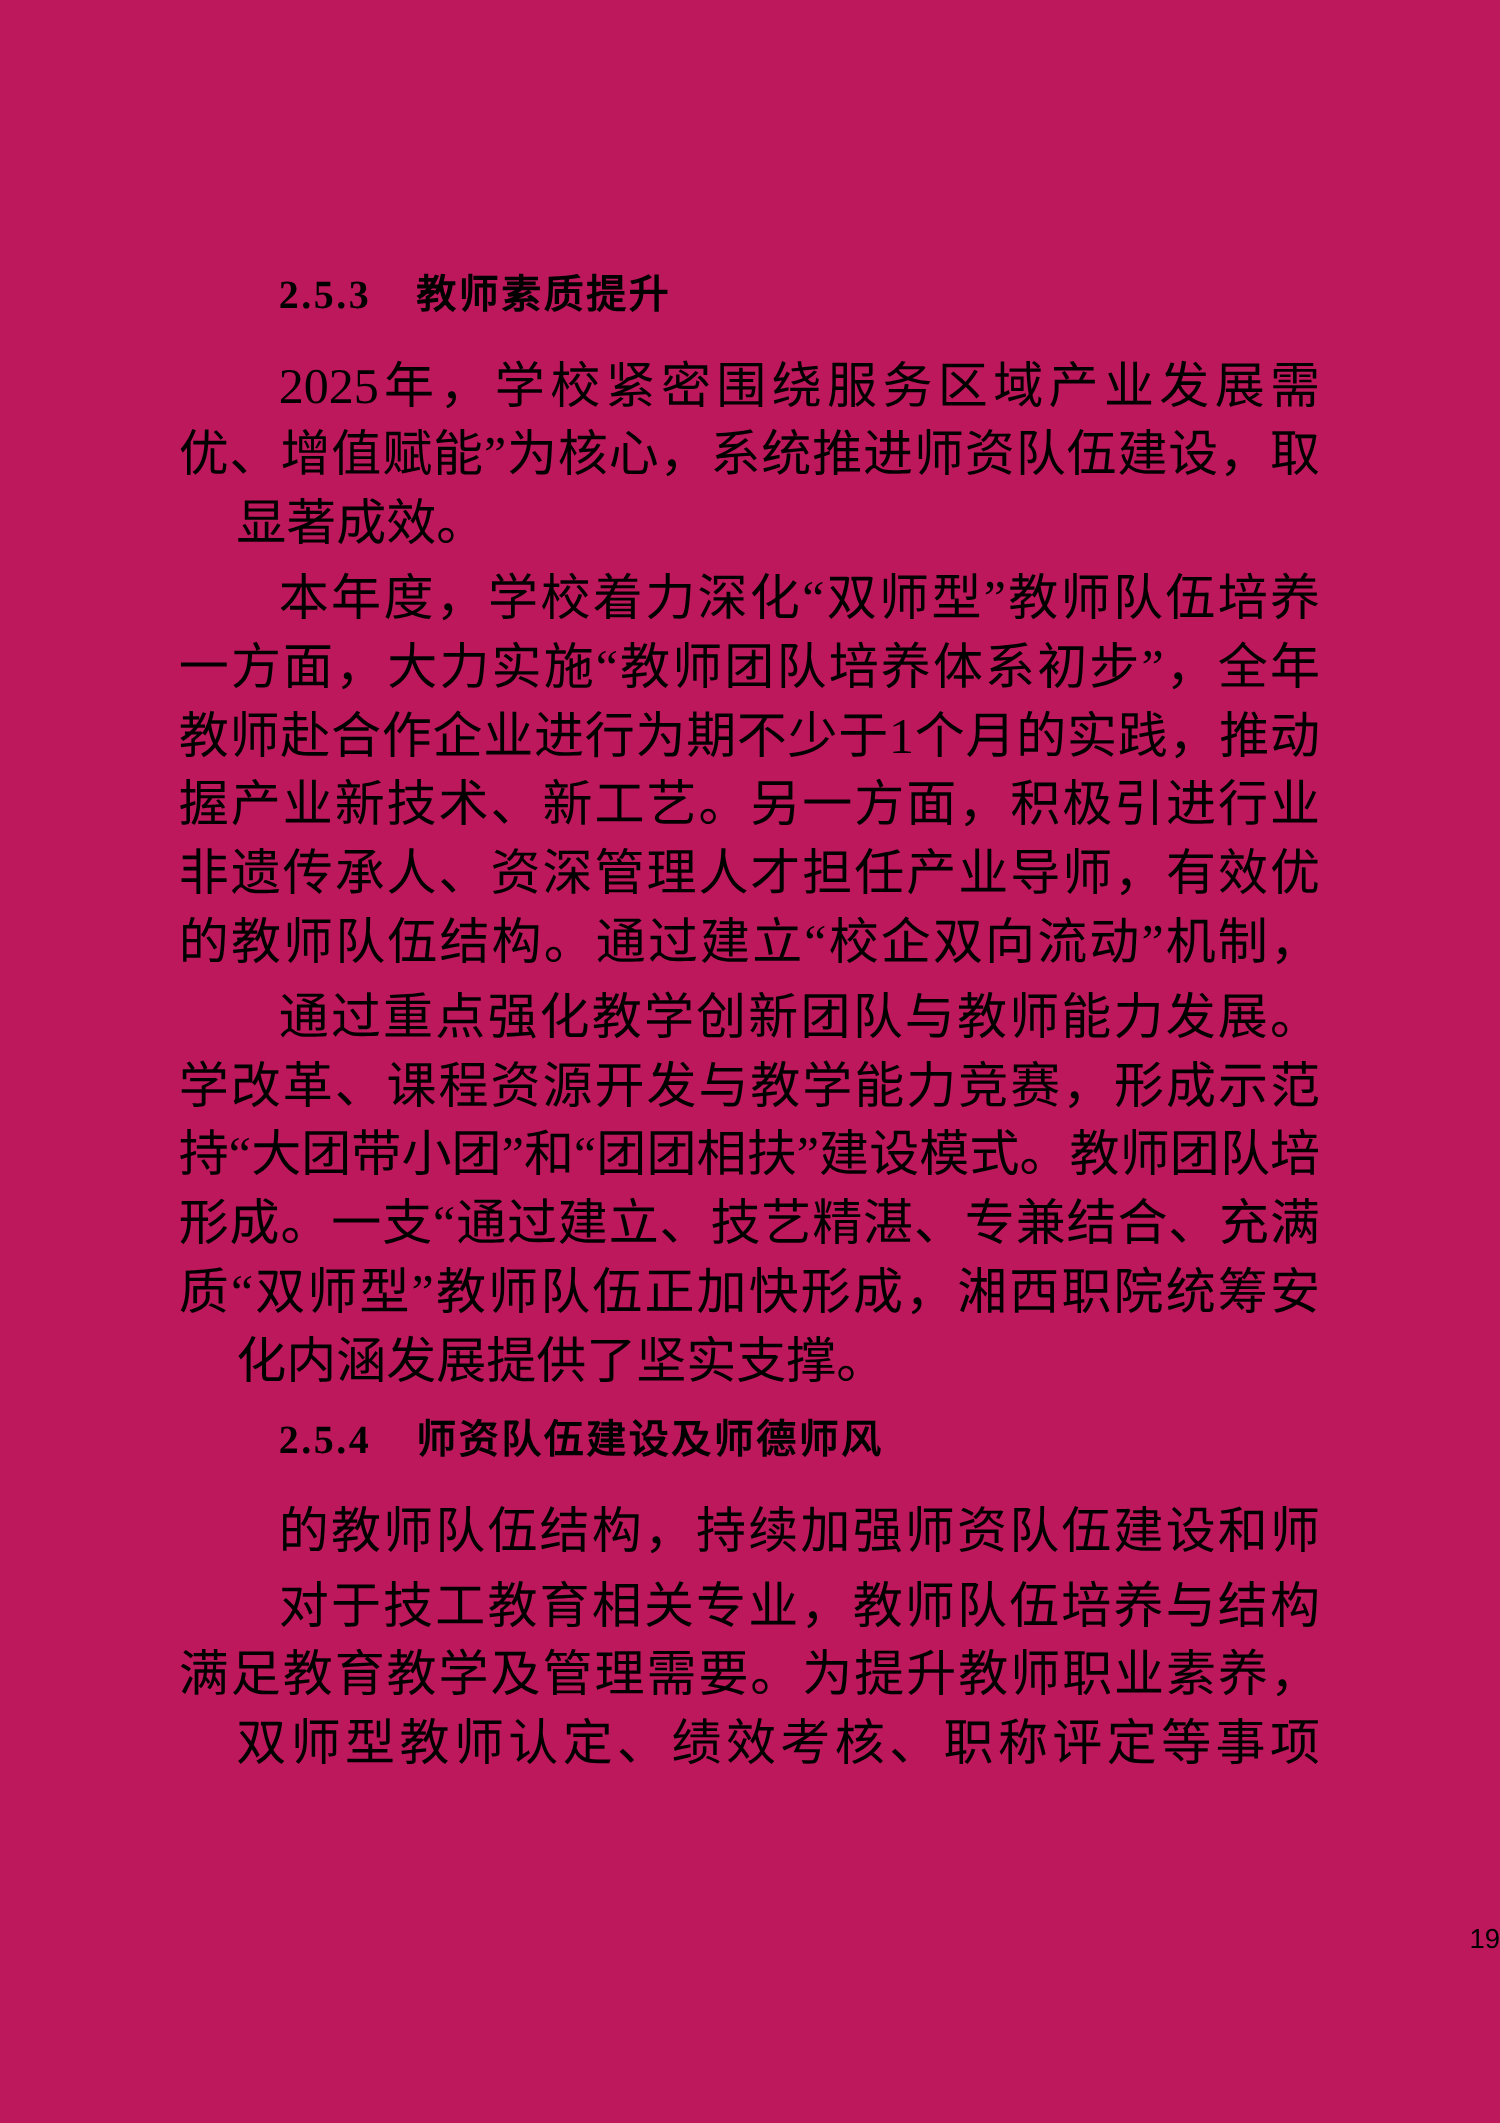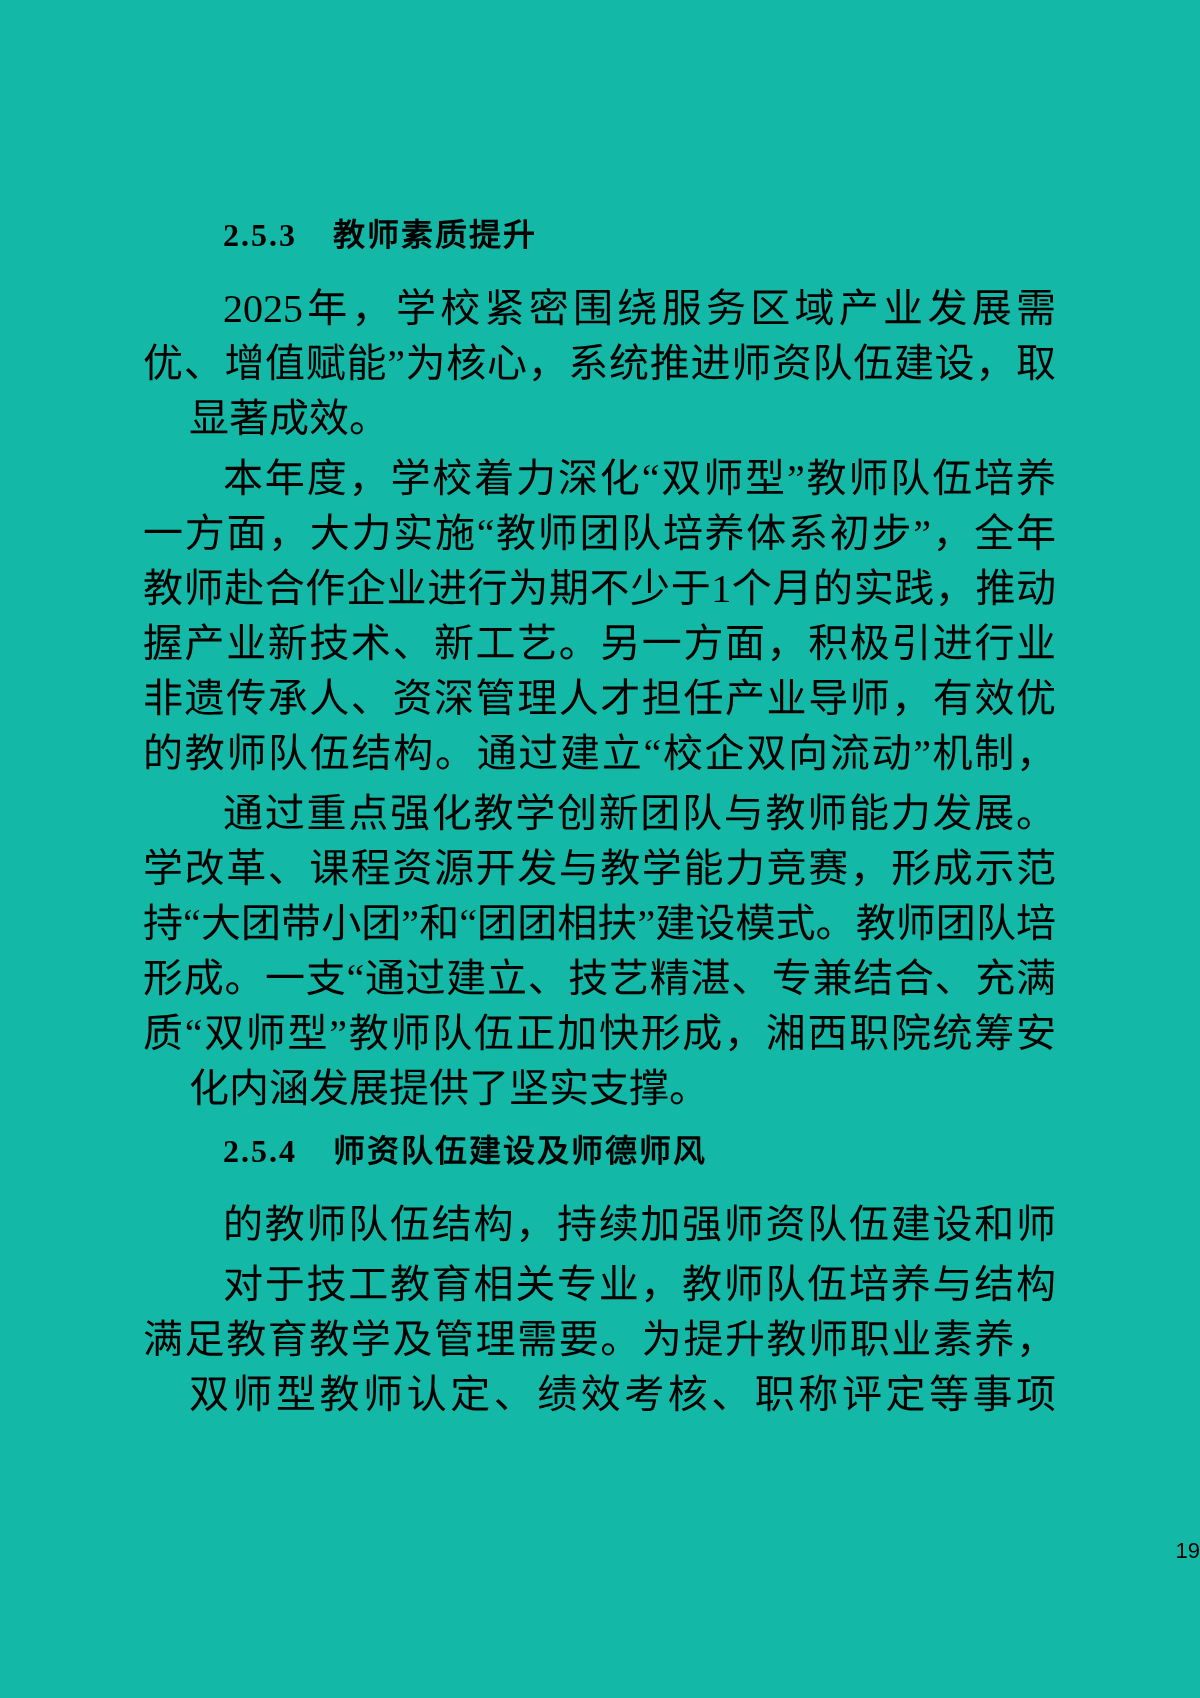--- a/index.html
+++ b/index.html
@@ -5,21 +5,21 @@
   html, body {
     margin: 0;
     padding: 0;
     background: #ffffff;
   }
   .page {
     position: relative;
     width: 1200px;
     height: 1698px;
     margin: 0 auto;
-    background: #14b8a6;
+    background: #be185d;
     color: #000000;
     overflow: hidden;
     font-family: "Liberation Serif", serif;
   }
   .content {
     padding: 205px 144px 0 143px;
   }
   .doc-heading {
     height: 60px;
     line-height: 60px;

